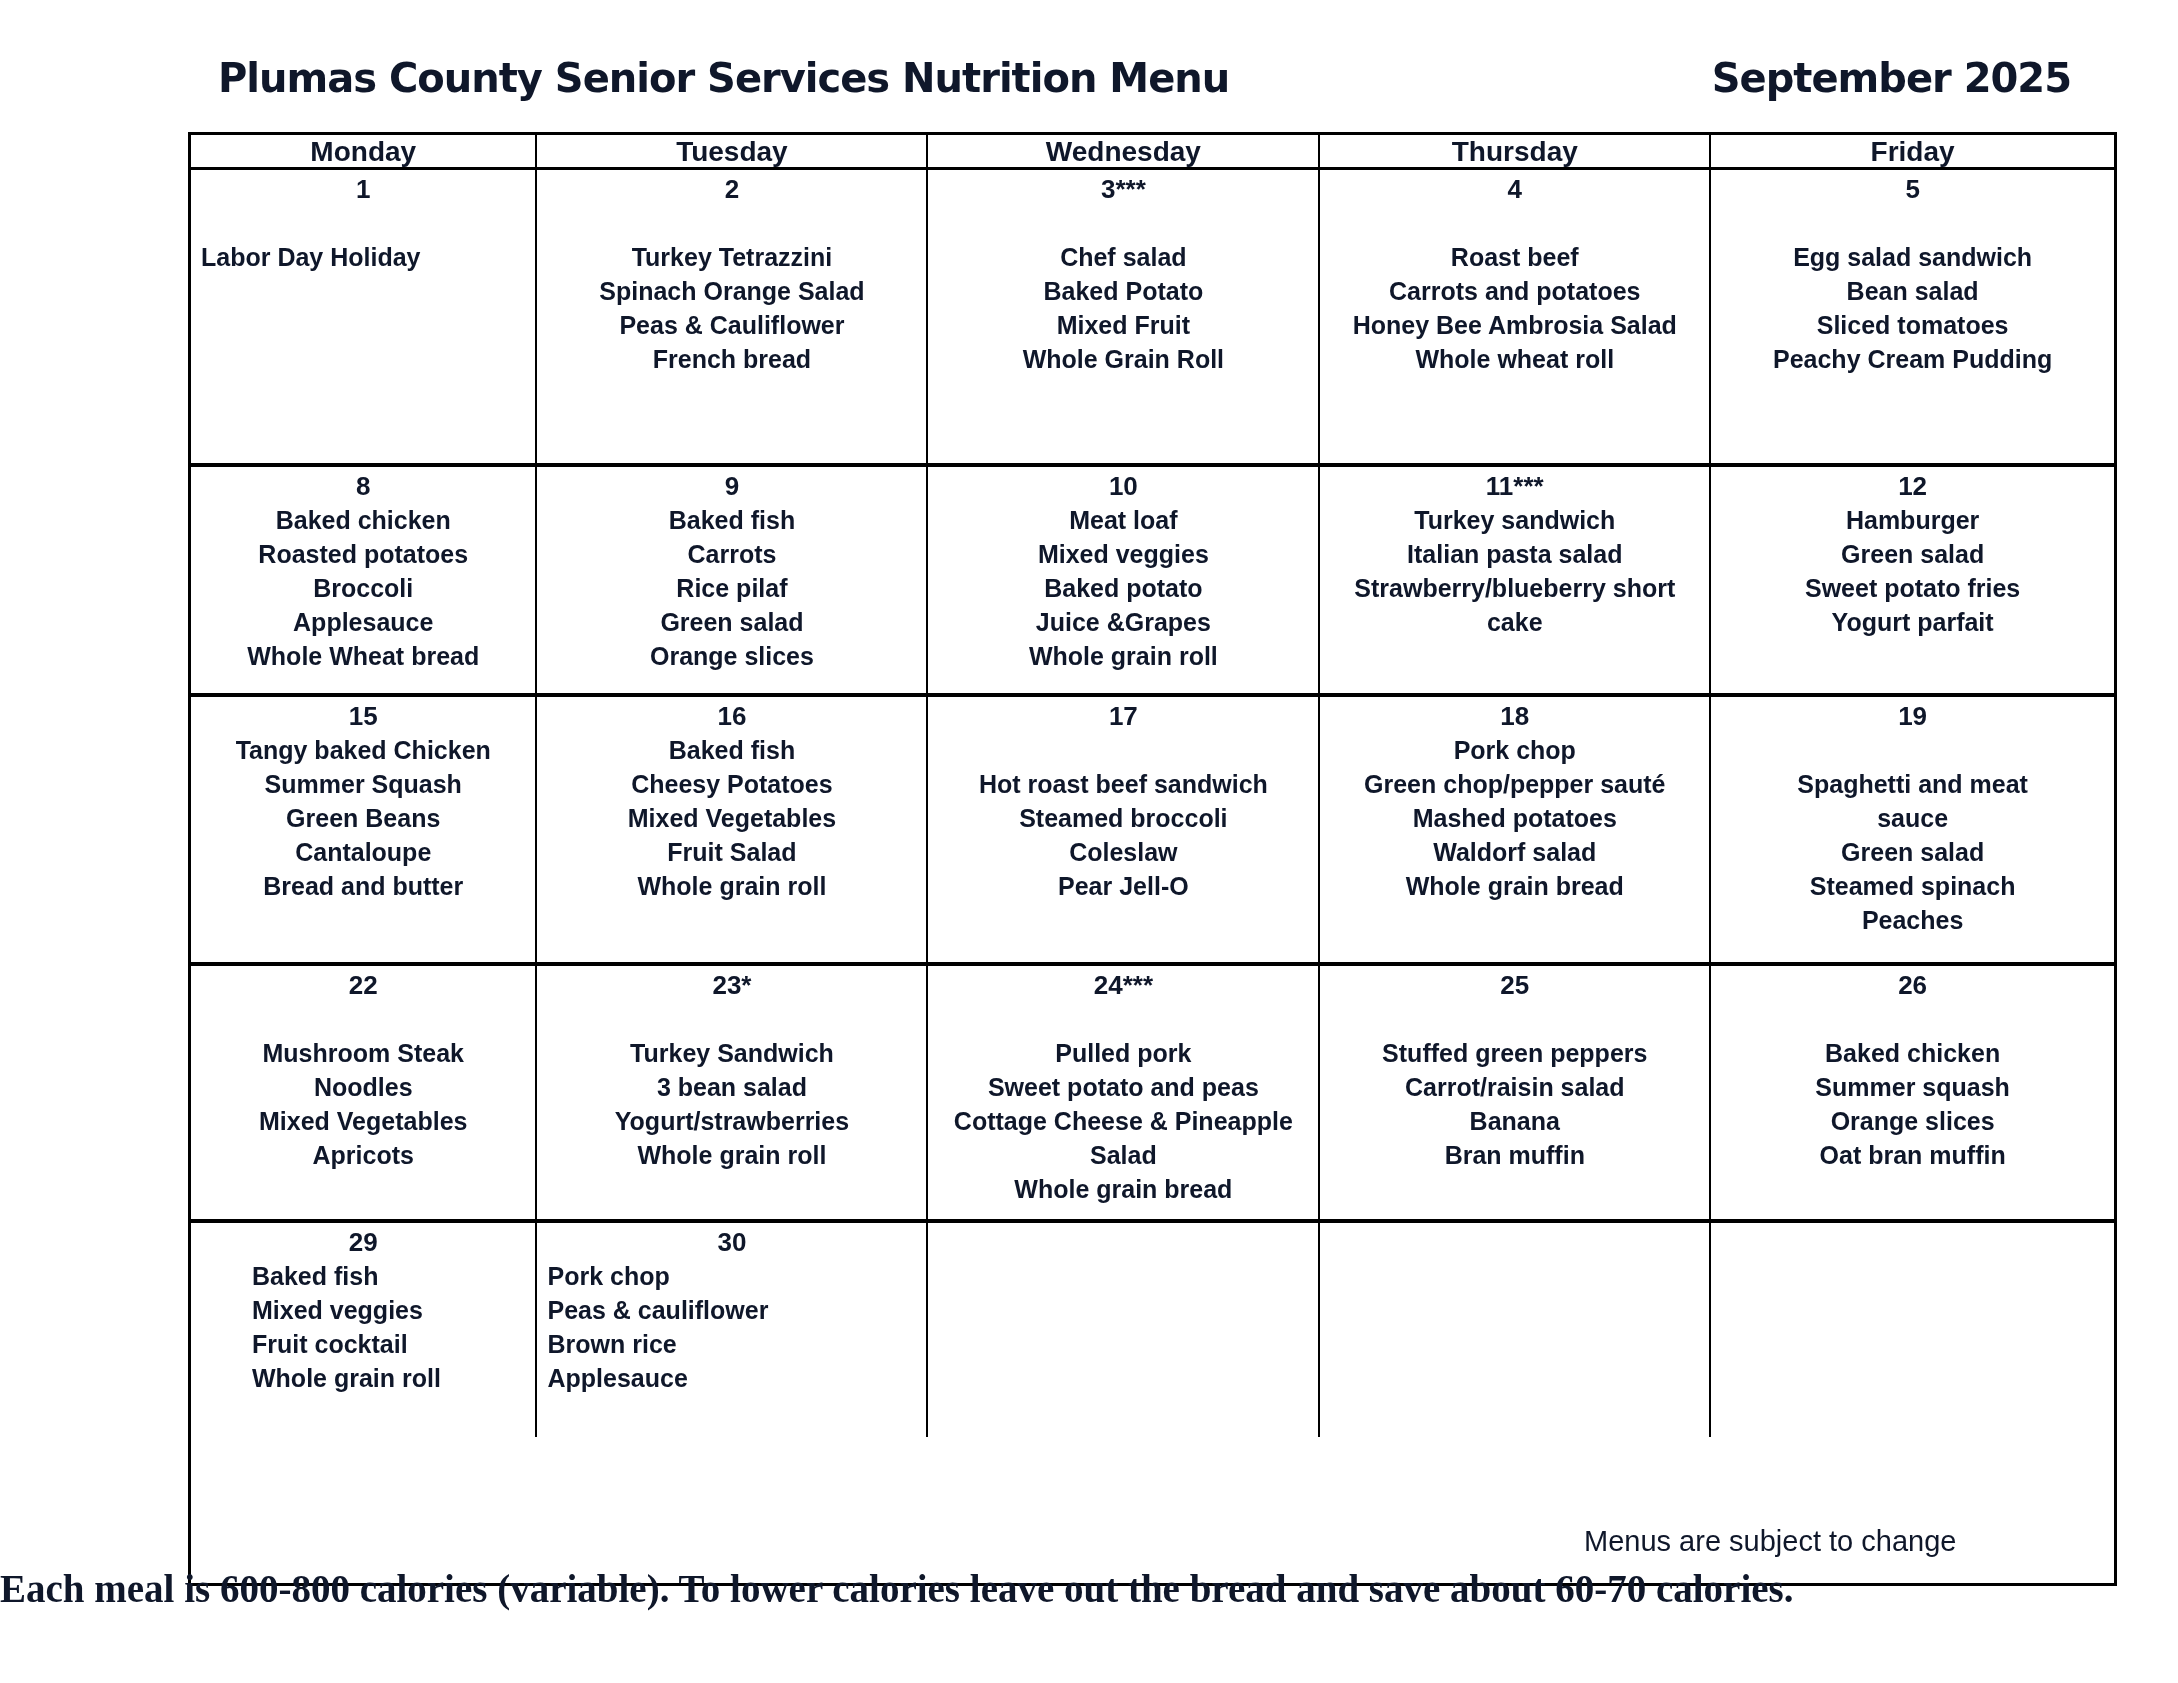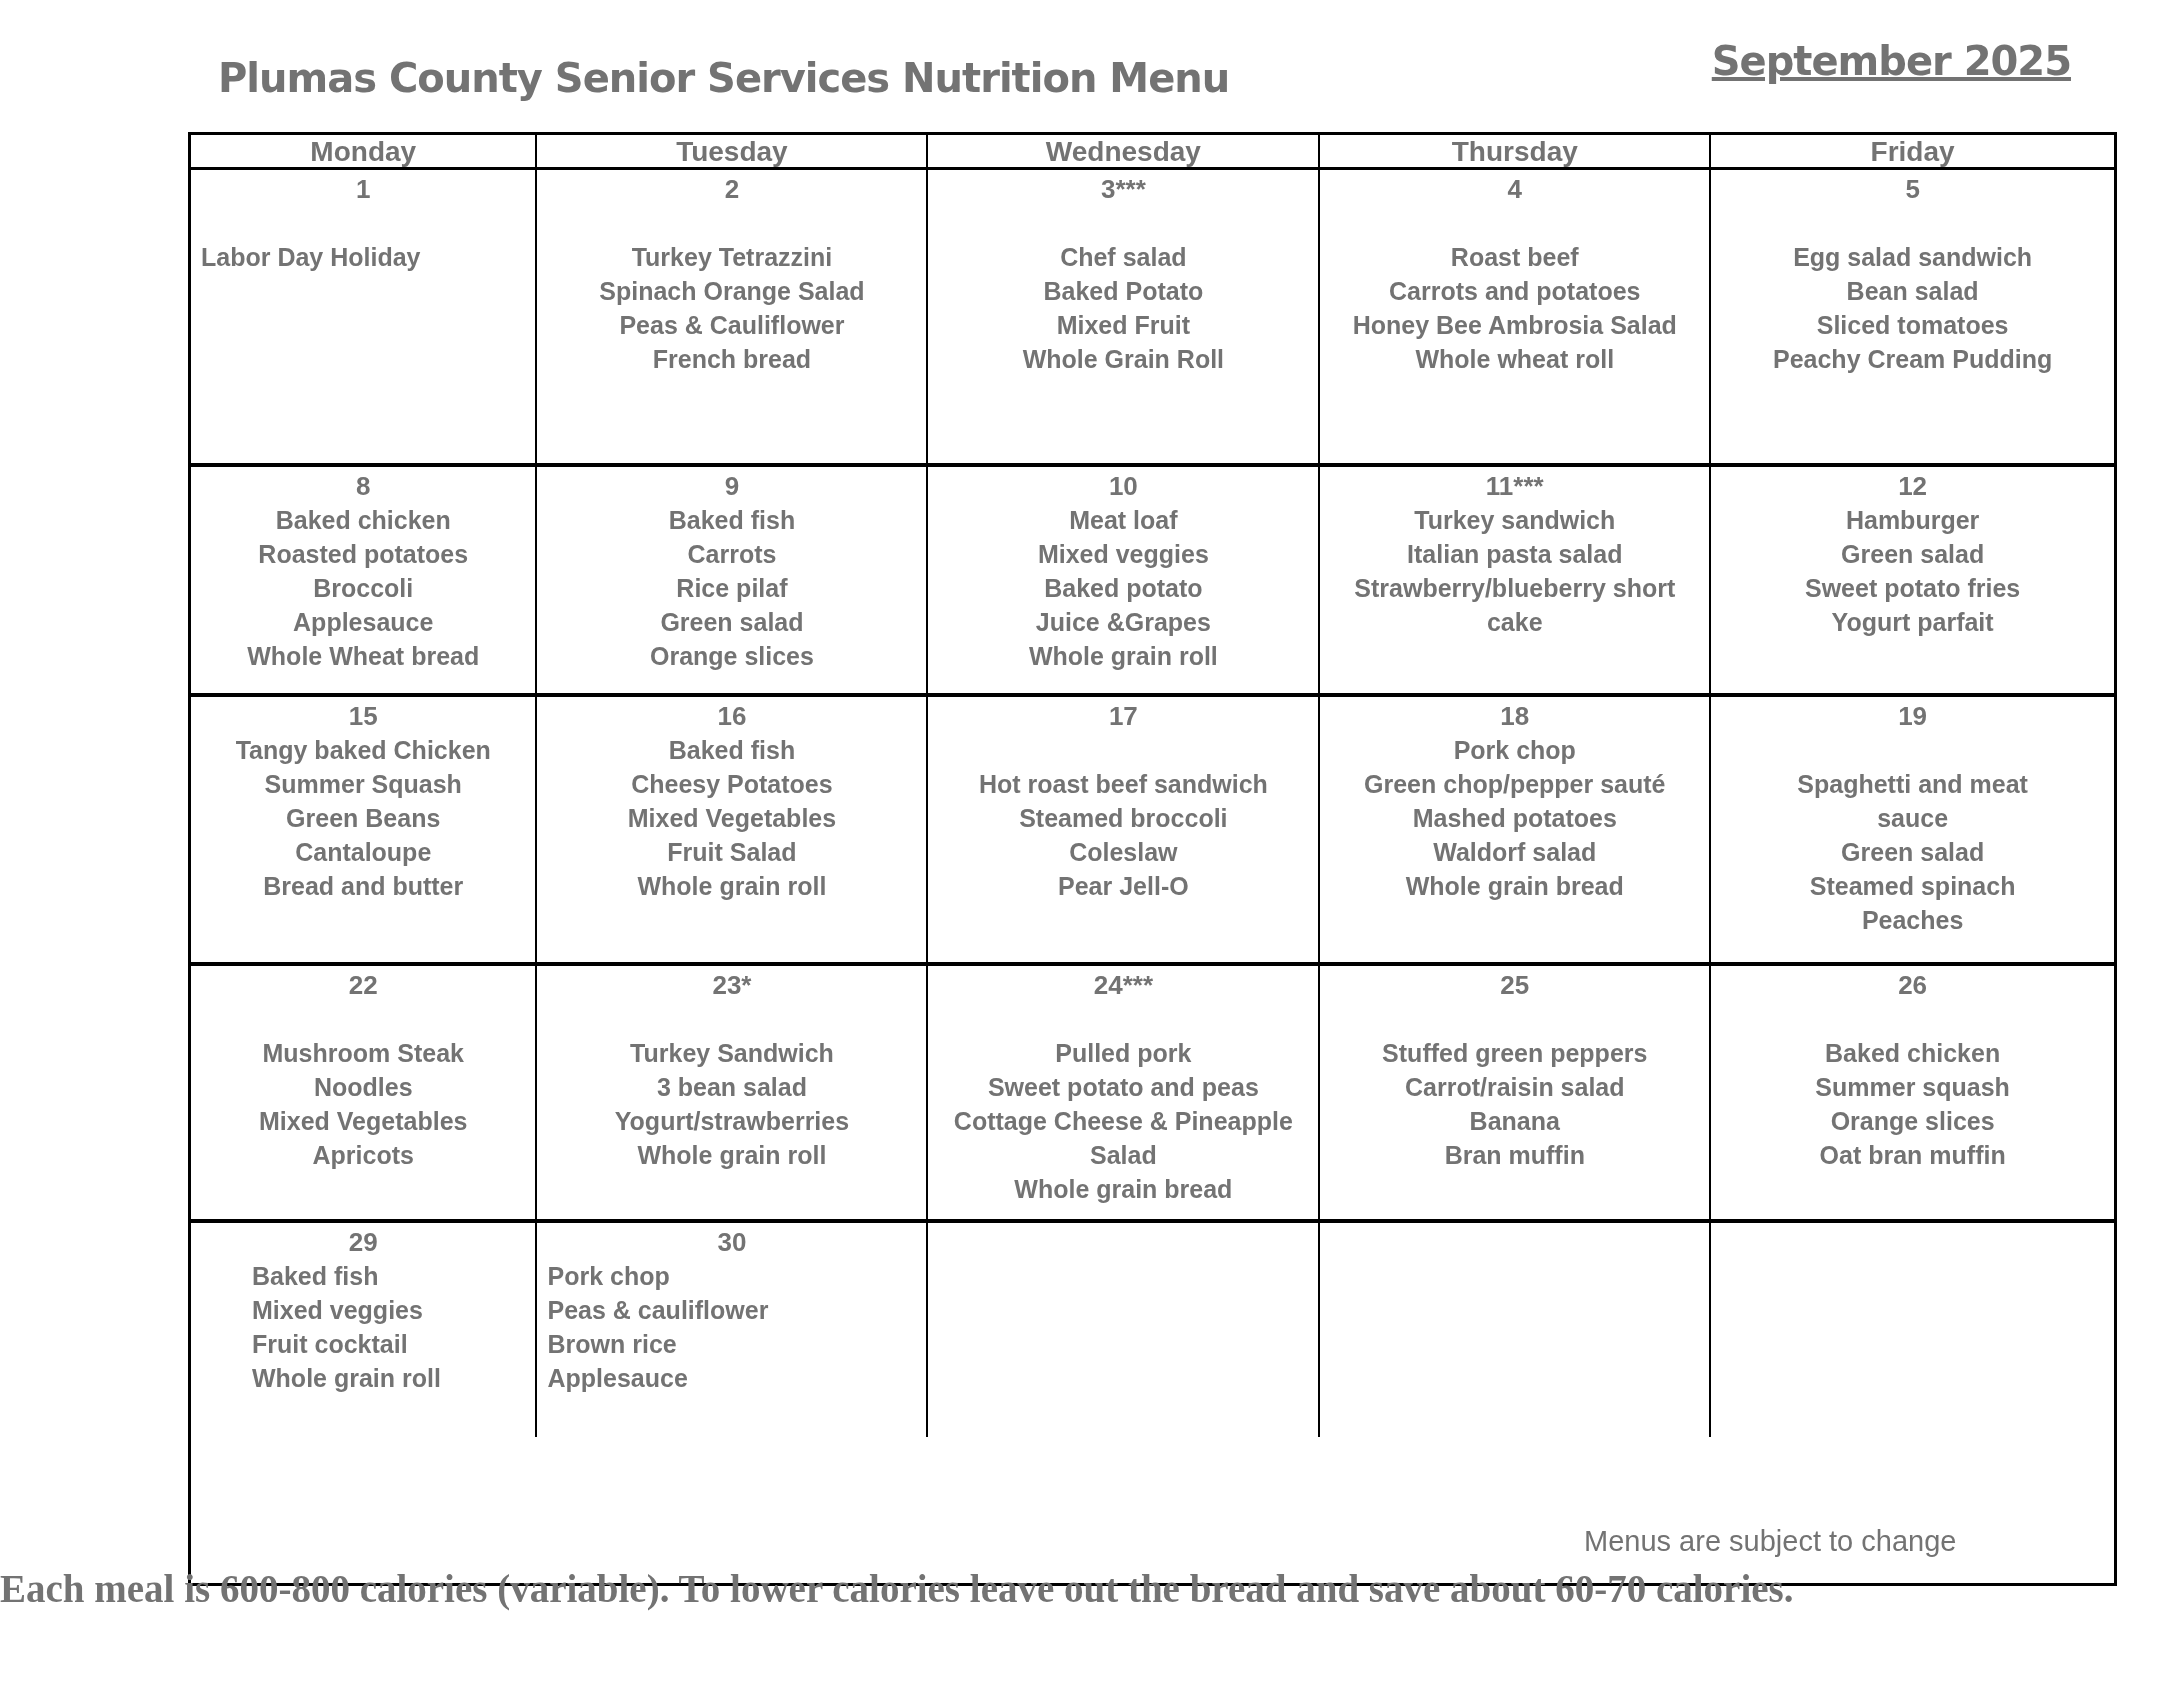--- a/index.html
+++ b/index.html
@@ -1,28 +1,28 @@
 <!DOCTYPE html>
 <html><head>
 <meta charset="utf-8">
 <style>
   html,body { margin:0; padding:0; background:#fff; }
   .page {
     position:relative; width:2178px; height:1683px; background:#ffffff;
-    font-family:"Liberation Sans", sans-serif; color:#737373; overflow:hidden;
+    font-family:"Liberation Sans", sans-serif; color:#0f172a; overflow:hidden;
   }
   .page-title {
     position:absolute; left:218px; top:55px;
     font-family:"DejaVu Sans", sans-serif; font-weight:bold;
     font-size:40px; letter-spacing:-1px; white-space:nowrap;
   }
   .month-title {
-    position:absolute; right:107px; top:38px;
+    position:absolute; right:107px; top:55px;
     font-family:"DejaVu Sans", sans-serif; font-weight:bold;
-    font-size:40px; letter-spacing:-1px; white-space:nowrap;text-decoration:underline;
+    font-size:40px; letter-spacing:-1px; white-space:nowrap;
   }
   .menu-table {
     position:absolute; left:188px; top:132px; width:1929px; height:1454px;
     border:3px solid #000; box-sizing:border-box;
     display:grid; grid-template-rows:35px 297px 230px 269px 257px 214px;
     background:#fff;
   }
   .row { display:grid; grid-template-columns:351fr 396fr 397fr 396fr 408fr; min-height:0; }
   .hcell {
     border-right:2px solid #000; border-bottom:3px solid #000;

